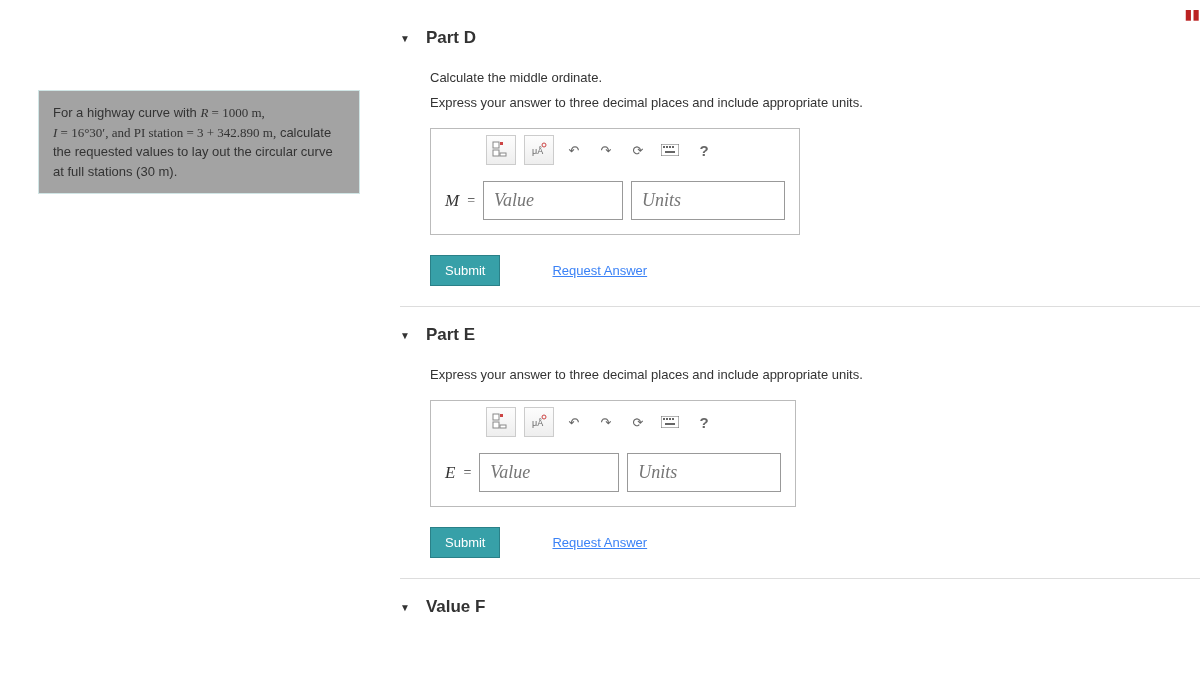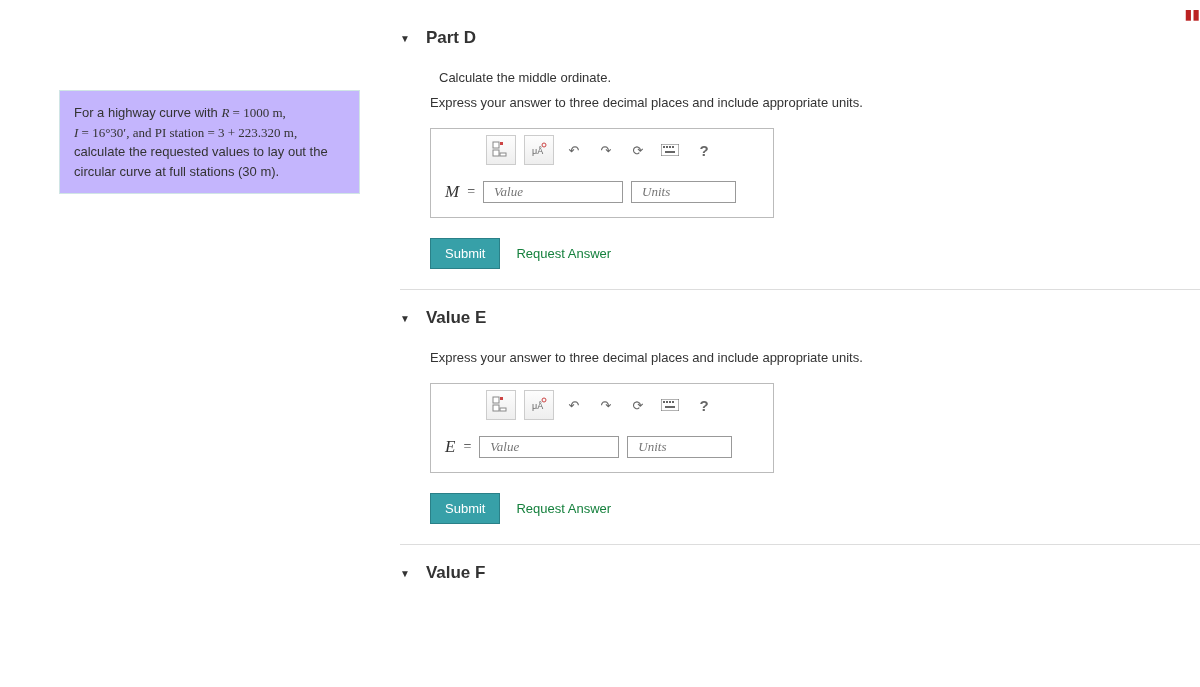--- a/index.html
+++ b/index.html
@@ -1,59 +1,59 @@
 <!DOCTYPE html>
 <html><head>
   <meta charset="utf-8">
   <style>
     * { box-sizing: border-box; margin: 0; padding: 0; }
     body { font-family: Arial, Helvetica, sans-serif; font-size: 13px; background: #fff; color: #333; }
     .container { display: flex; max-width: 1200px; }
     .left-panel { width: 380px; padding: 90px 20px 20px 38px; flex-shrink: 0; }
-    .problem-box { background: #c4b5fd; border: 1px solid #d0e5e5; padding: 12px 14px; line-height: 1.5; margin-left: 21px; }
+    .problem-box { background: #a3a3a3; border: 1px solid #d0e5e5; padding: 12px 14px; line-height: 1.5; }
     .problem-box em, .ital { font-style: italic; font-family: 'Times New Roman', serif; }
     .math { font-family: 'Times New Roman', serif; }
     .right-panel { flex: 1; padding: 10px 0 0 20px; }
     .part-block { border-bottom: 1px solid #ddd; padding: 18px 0 20px 0; }
     .part-block:last-child { border-bottom: none; }
     .part-header { display: flex; align-items: center; margin-bottom: 22px; cursor: pointer; }
     .chevron { font-size: 10px; margin-right: 16px; color: #333; }
     .part-title { font-weight: bold; font-size: 17px; }
     .part-body { padding-left: 30px; }
-    .prompt-text { margin-bottom: 10px; margin-left: 9px; }
+    .prompt-text { margin-bottom: 10px; }
     .hint-text { font-weight: normal; margin-bottom: 18px; }
     .input-area { border: 1px solid #bbb; background: #fff; padding: 0; width: fit-content; margin-bottom: 20px; }
     .toolbar { display: flex; align-items: center; padding: 6px 55px; border-bottom: 0; gap: 8px; }
     .tool-btn { width: 28px; height: 26px; display: flex; align-items: center; justify-content: center; cursor: pointer; background: #f0f0f0; border: 1px solid #ccc; font-size: 13px; color: #666; }
     .tool-btn.plain { background: transparent; border: none; width: 24px; }
     .tool-btn.help { font-weight: bold; font-size: 15px; background: transparent; border: none; }
     .eq-row { display: flex; align-items: center; padding: 10px 14px 14px 14px; gap: 8px; }
     .eq-label { font-family: 'Times New Roman', serif; font-style: italic; font-size: 17px; }
     .eq-eq { font-family: 'Times New Roman', serif; font-size: 14px; }
-    .val-input, .unit-input { border: 1px solid #999; padding: 2px 10px; font-size: 13px; font-family: 'Times New Roman', serif; font-style: italic; color: #0f766e; }
+    .val-input, .unit-input { border: 1px solid #999; padding: 8px 10px; font-size: 18px; font-family: 'Times New Roman', serif; font-style: italic; color: #0f766e; }
     .val-input { width: 140px; }
-    .unit-input { width: 105px; }
+    .unit-input { width: 154px; }
     .action-row { display: flex; align-items: center; gap: 16px; }
     .submit-btn { background: #37a0a8; color: #fff; border: 1px solid #2a8088; padding: 7px 14px; font-size: 13px; cursor: pointer; }
-    .req-link { color: #15803d; font-size: 13px; cursor: pointer; }
+    .req-link { color: #3b82f6; text-decoration: underline; font-size: 13px; cursor: pointer; margin-left: 36px; }
     .flag-icon { position: fixed; top: 6px; right: 0; font-size: 14px; color: #b22; }
     .templ-btn { display: inline-flex; align-items: center; justify-content: center; width: 30px; height: 30px; border: 1px solid #ccc; background: linear-gradient(#fdfdfd,#eee); }
     .templ-btn svg { width: 20px; height: 20px; }
   </style>
 </head>
 <body>
 
 <div class="flag-icon">▮▮</div>
 
 <div class="container">
   <div class="left-panel">
     <div class="problem-box">
       <span>For a highway curve with </span><span class="ital">R</span><span class="math"> = 1000 m,</span>
       <br>
-      <span class="ital">I</span><span class="math"> = 16°30′, and PI station = 3 + 223.320 m,</span>
+      <span class="ital">I</span><span class="math"> = 16°30′, and PI station = 3 + 342.890 m,</span>
       <span> calculate the requested values to lay out the circular curve at full stations (30 m).</span>
     </div>
   </div>
 
   <div class="right-panel">
 
     <div class="part-block">
       <div class="part-header">
         <span class="chevron">▼</span>
         <span class="part-title">Part D</span>
@@ -104,21 +104,21 @@
         <div class="action-row">
           <button class="submit-btn">Submit</button>
           <a class="req-link">Request Answer</a>
         </div>
       </div>
     </div>
 
     <div class="part-block">
       <div class="part-header">
         <span class="chevron">▼</span>
-        <span class="part-title">Value E</span>
+        <span class="part-title">Part E</span>
       </div>
       <div class="part-body">
         <div class="hint-text">Express your answer to three decimal places and include appropriate units.</div>
 
         <div class="input-area">
           <div class="toolbar">
             <span class="templ-btn">
                 <svg viewBox="0 0 20 20">
                   <rect x="2" y="2" width="6" height="6" fill="#fff" stroke="#888"></rect>
                   <rect x="9" y="2" width="3" height="3" fill="#c44"></rect>

